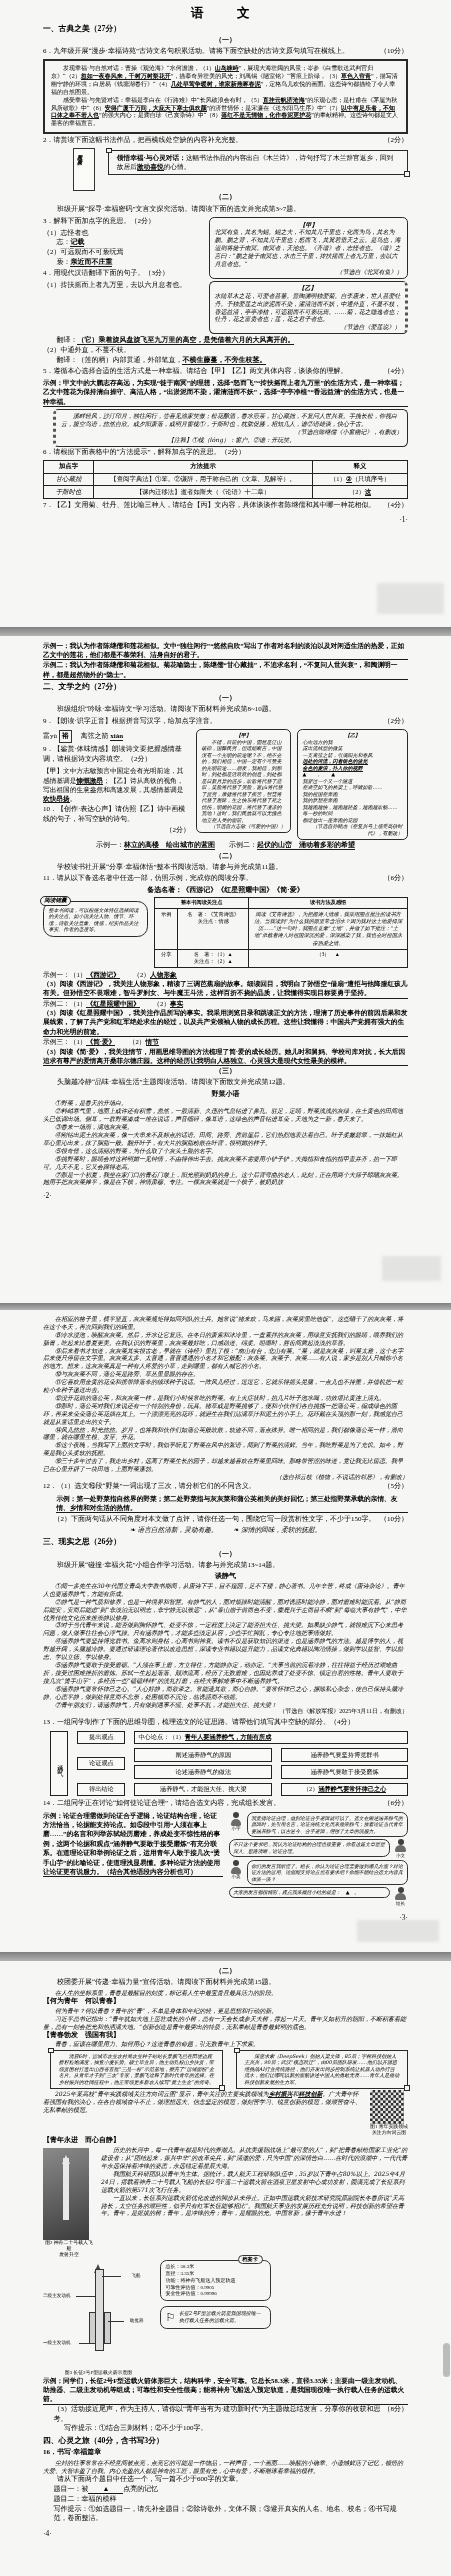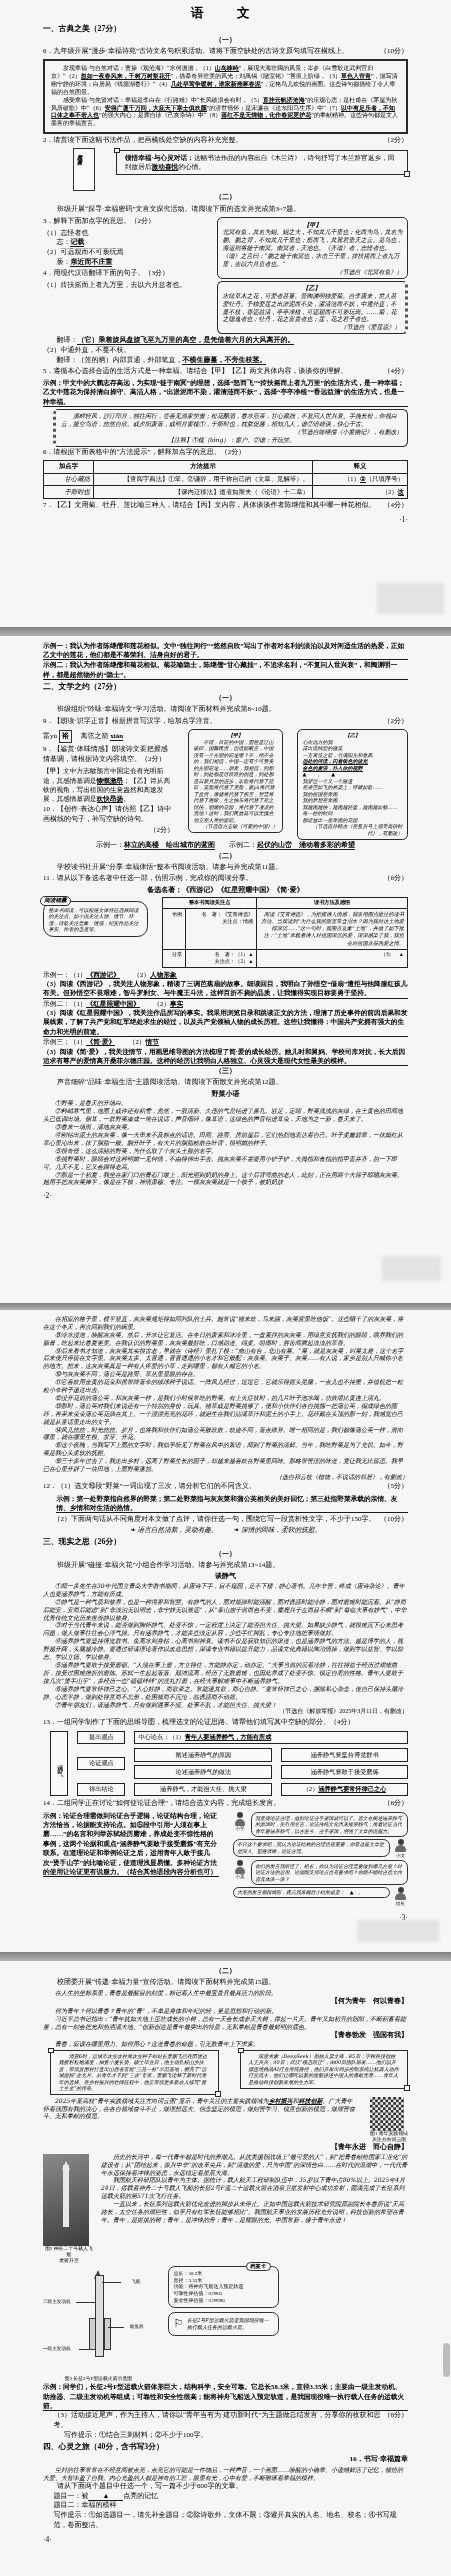--- a/index.html
+++ b/index.html
@@ -7,37 +7,37 @@
   .page{position:relative;background:#f6f6f4;overflow:hidden;padding:4.5px 43px 0 43px;box-sizing:border-box;font-size:7px;line-height:1.4;}
   .gap{height:9px;background:linear-gradient(#7f7f7f,#b3b3b3);}
   .bottomband{height:9px;background:#b0b0b0;}
   h1.title{text-align:center;font-size:12.6px;letter-spacing:10.4px;margin:0 0 1.5px 0;font-weight:bold;}
   .sech{font-weight:bold;font-size:7.8px;margin:1.5px 0;}
   .subh{text-align:center;font-weight:bold;margin:0.7px 0;}
   .q{margin:1.5px 0;}
   .score{float:right;}
   .indent{text-indent:2em;}
   .u{font-weight:bold;border-bottom:0.7px solid #1a1a1a;}
-  .b{font-weight:bold;text-align:right;}
+  .b{font-weight:bold;}
   .hw{font-family:"DejaVu Serif",serif;font-style:italic;}
   .dbox{border:2.2px double #2a2a2a;padding:3.7px 6px;margin:2.2px 0;}
   .rbox{border:1px solid #2a2a2a;border-radius:5.2px;padding:2.2px 4.5px;margin:1.5px 0;}
   .bbox{border:1.1px solid #2a2a2a;position:relative;padding:2.2px 7.4px;margin:1.5px 0 1.5px 7.4px;flex:1;}
   .bbox:before,.bbox:after{content:"";position:absolute;width:3.7px;height:3.7px;border:0.7px solid #2a2a2a;background:#f6f6f4;}
   .bbox:before{top:-3px;left:-3px;} .bbox:after{bottom:-3px;right:-3px;}
   .boxlab{text-align:center;font-weight:bold;margin:0;}
   .src{text-align:right;margin:0;}
-  .flexrow{display:flex;gap:14px;align-items:flex-start;}
+  .flexrow{display:flex;gap:6px;align-items:flex-start;}
   .col{flex:1;min-width:0;}
   .tinytext{font-size:6px;line-height:1.32;}
   .microtext{font-size:5px;line-height:1.3;}
   .pre{white-space:pre-line;}
   .pgnum{margin:4.5px 0;font-size:7.4px;}
   .tbl{border-collapse:collapse;width:100%;font-size:6.4px;margin:1.5px 0;}
-  .tbl th,.tbl td{border:0.9px solid #222;padding:1.5px 3px;vertical-align:top;text-align:right;}
+  .tbl th,.tbl td{border:0.9px solid #222;padding:1.5px 3px;vertical-align:top;text-align:center;}
   .tbl th{text-align:center;}
   .scrollimg{width:22px;height:43px;border:0.9px solid #333;box-sizing:border-box;padding:1.5px;flex:none;background:#fbfbf8;}
   .scrollimg .vt{writing-mode:vertical-rl;font-size:4.8px;line-height:1.5;height:100%;}
   .spiralR{border-right:3px dotted #555;}
   .spiralL{border-left:3px dotted #555;}
   .chbox{display:inline-block;border:0.9px solid #333;min-width:11px;height:11px;line-height:11px;text-align:center;font-weight:bold;}
   .cloud{border:1px solid #2a2a2a;border-radius:10.4px;padding:4.5px 4.5px 3px 4.5px;position:relative;width:94px;flex:none;margin-top:6px;}
   .cloudtab{position:absolute;top:-6px;left:-4.5px;border:0.9px solid #2a2a2a;border-radius:6.7px;background:#f6f6f4;padding:0 3.7px;font-size:5.6px;font-weight:bold;}
   .mm{display:grid;grid-template-columns:18px 48px 138px auto;gap:3.7px 9px;align-items:center;font-size:6.2px;margin:3px 0 3px 7.4px;}
   .mb{border:1px solid #222;padding:1.5px 3px;text-align:center;background:#f9f9f7;}
@@ -234,21 +234,21 @@
       </tbody>
         </table>
     </div>
     <div class="small9"><span>示例一：（1）</span><span class="u">《西游记》</span><span>　　（2）</span><span class="u">人物形象</span></div>
     <div class="u small9">（3）阅读《西游记》，我关注人物形象，精读了三调芭蕉扇的故事。细读回目，我明白了孙悟空“借扇”遭拒与他降服红孩儿有关。但孙悟空不畏艰难，智斗罗刹女、与牛魔王斗法，这样百折不挠的品质，让我懂得实现目标要勇于坚持。</div>
     <div class="small9"><span>示例二：（1）</span><span class="u">《红星照耀中国》</span><span>　　（2）</span><span class="u">事实</span></div>
     <div class="u small9">（3）阅读《红星照耀中国》，我关注作品所写的事实。我采用浏览目录和跳读正文的方法，理清了历史事件的前因后果和发展线索，了解了共产党和红军绝处求生的经过，以及共产党领袖人物的成长历程。这些让我懂得：中国共产党拥有强大的生命力和光明的前途。</div>
     <div class="small9"><span>示例三：（1）</span><span class="u">《简·爱》</span><span>　　（2）</span><span class="u">情节</span></div>
     <div class="u small9">（3）阅读《简·爱》，我关注情节，用画思维导图的方法梳理了简·爱的成长经历。她儿时和舅妈、学校司库对抗，长大后因追求有尊严的爱情离开桑菲尔德庄园。这样的经历让我明白人格独立、心灵强大是现代女性最美的模样。</div>
     <div class="subh">（三）</div>
-    <div class="q indent">声音细碎“品味·幸福生活”主题阅读活动。请阅读下面散文并完成第12题。</div>
+    <div class="q indent">头脑越冷静“品味·幸福生活”主题阅读活动。请阅读下面散文并完成第12题。</div>
     <div class="ctr b">野菜小语</div>
     <div class="hw tinytext">
 
     <p class="indent" style="margin:0">①野菜，是春天的开场白。</p>
         <p class="indent" style="margin:0">②料峭寒气里，地面上或许还有积雪，忽然，一股清新、久违的气息钻进了鼻孔。驻足，定睛，野菜浅浅的灰绿，在土黄色的田间地头已低调出场。侧耳，一群野菜凑成一堆在说话，声音细碎，像耳语，这绿色的声音钻进耳朵，天地为之一新，春天来了。</p>
         <p class="indent" style="margin:0">③春来一场雨，满地灰灰菜。</p>
         <p class="indent" style="margin:0">④刚钻出泥土的灰灰菜，像一大串来不及标点的话语。田间、路旁、房前屋后，它们热烈地表达着自己。叶子柔嫩碧翠，一抹嫣红从草心里沁出来，抹了胭脂一般。翻开叶子，有大片的胭脂粉散在叶背，很明媚的样子。</p>
         <p class="indent" style="margin:0">⑤很奇怪，这么清丽的野菜，为什么取了个灰头土脸的名字。</p>
         <p class="indent" style="margin:0">⑥挑野菜时，眼睛会对这种明媚一见钟情，不由得伸出手去。挑灰灰菜不需要用小铲子铲，大拇指和食指的指甲盖并齐，掐一下即可。几天不见，它又会蹿得老高。</p>
         <p class="indent" style="margin:0">⑦那是一个初夏，我坐在家门口的青石门墩上，阳光照到奶奶的身上。这个后背弯曲的老人，此刻，正在用两个大筛子晾晒灰灰菜。她用手把灰灰菜摊平，像是在下棋，神情肃穆、专注。一棵灰灰菜就是一个棋子，被奶奶放</p>

